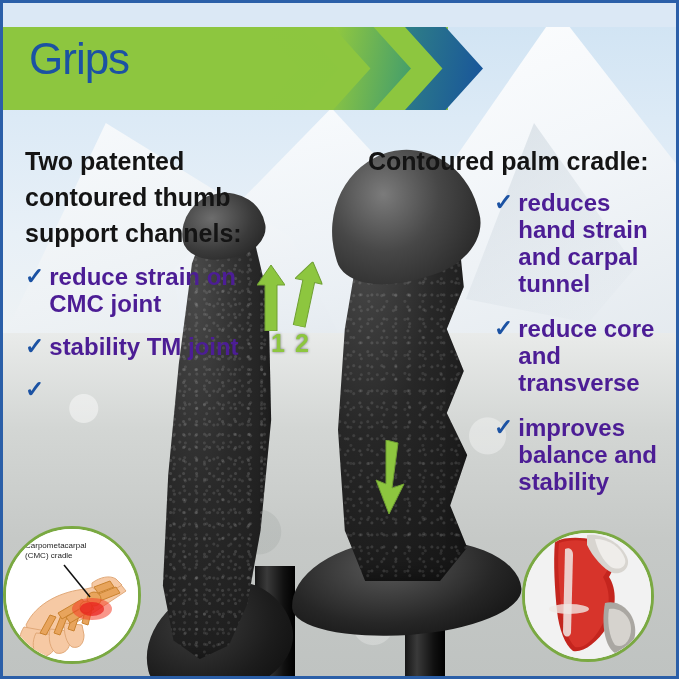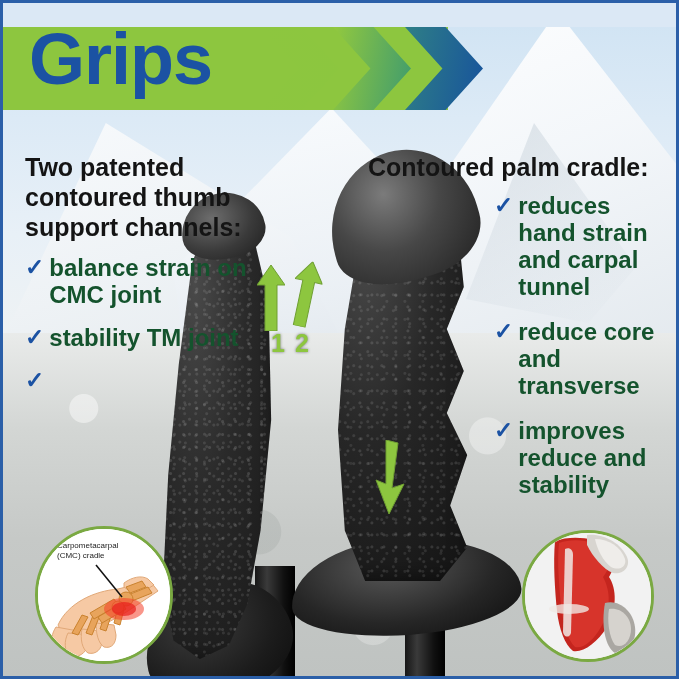--- a/index.html
+++ b/index.html
@@ -104,23 +104,23 @@
     top: 24px;
     width: 445px;
     height: 83px;
     background: #8dc63f;
     z-index: 4;
   }
   .banner-title {
     position: absolute;
     left: 26px;
     top: 26px;
-    font-size: 72px;
+    font-size: 44px;
     line-height: 60px;
-    font-weight: bold;
+    font-weight: normal;
     color: #1b52a3;
     letter-spacing: -1px;
     z-index: 6;
   }
   .chev {
     position: absolute;
     top: 24px;
     width: 78px;
     height: 83px;
     clip-path: polygon(0% 0%, 52% 0%, 100% 50%, 52% 100%, 0% 100%, 48% 50%);
@@ -258,24 +258,24 @@
   
   .col {
     position: absolute;
     z-index: 8;
   }
   .col-left { left: 22px; top: 132px; width: 240px; }
   .col-right { left: 365px; top: 132px; width: 300px; }
 
   .col-head {
     font-size: 25px;
-    line-height: 30px;
+    line-height: 36px;
     font-weight: bold;
     color: #141414;
-    margin: 17px 0 12px 0;
+    margin: 8px 0 12px 0;
   }
   .col-right .col-head { margin-bottom: 10px; }
 
   .bullets { margin: 0; padding: 0; list-style: none; }
   .bullet {
     display: flex;
     align-items: flex-start;
     margin-bottom: 16px;
   }
   .bullet .tick {
@@ -283,36 +283,36 @@
     color: #1b52a3;
     font-size: 23px;
     line-height: 26px;
     font-weight: bold;
     margin-right: 5px;
   }
   .bullet .btext {
     font-size: 24px;
     line-height: 27px;
     font-weight: bold;
-    color: #14532d;
+    color: #4c1d95;
   }
   .col-right .bullets { margin-left: 126px; width: 174px; }
   .col-right .bullet { margin-bottom: 18px; }
 
   
   .inset {
     position: absolute;
     border-radius: 50%;
     border: 3px solid #7aa942;
     overflow: hidden;
     z-index: 9;
     background: #ffffff;
   }
   .inset-cmc {
-    left: 32px;
+    left: 0;
     bottom: 12px;
     width: 132px;
     height: 132px;
   }
   .inset-core {
     right: 22px;
     bottom: 14px;
     width: 126px;
     height: 126px;
     background: #f4f4f4;
@@ -385,21 +385,21 @@
     </svg>
   </div>
   <div class="arrow-num arrow-num-1">1</div>
   <div class="arrow-num arrow-num-2">2</div>
 
   <div class="col col-left">
     <p class="col-head">Two patented contoured thumb support channels:</p>
     <ul class="bullets">
       <li class="bullet">
         <span class="tick">✓</span>
-        <span class="btext">balance strain on CMC joint</span>
+        <span class="btext">reduce strain on CMC joint</span>
       </li>
       <li class="bullet">
         <span class="tick">✓</span>
         <span class="btext">stability TM joint</span>
       </li>
       <li class="bullet">
         <span class="tick">✓</span>
       </li>
     </ul>
   </div>
@@ -410,21 +410,21 @@
       <li class="bullet">
         <span class="tick">✓</span>
         <span class="btext">reduces hand strain and carpal tunnel</span>
       </li>
       <li class="bullet">
         <span class="tick">✓</span>
         <span class="btext">reduce core and transverse</span>
       </li>
       <li class="bullet">
         <span class="tick">✓</span>
-        <span class="btext">improves reduce and stability</span>
+        <span class="btext">improves balance and stability</span>
       </li>
     </ul>
   </div>
 
   <div class="inset inset-cmc">
     <svg class="cmc-art" viewBox="0 0 132 132">
       <rect x="0" y="0" width="132" height="132" fill="#ffffff"></rect>
       <g>
         <path d="M20 96 C30 74, 56 62, 80 60 L112 52 L120 62 L96 78 C76 92, 50 104, 26 108 Z" fill="#f6c9a4" stroke="#e0a878" stroke-width="1"></path>
         <path d="M18 98 C14 104, 12 112, 16 118 C22 124, 32 120, 36 112 L40 102 Z" fill="#f6c9a4" stroke="#e0a878" stroke-width="1"></path>

